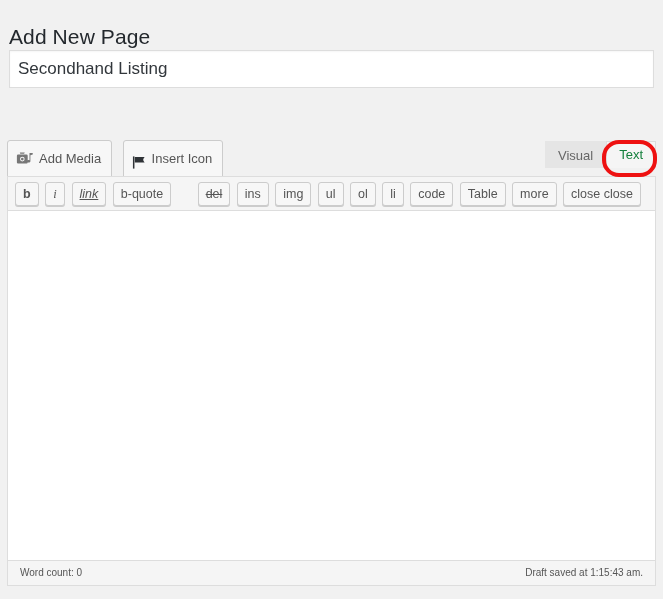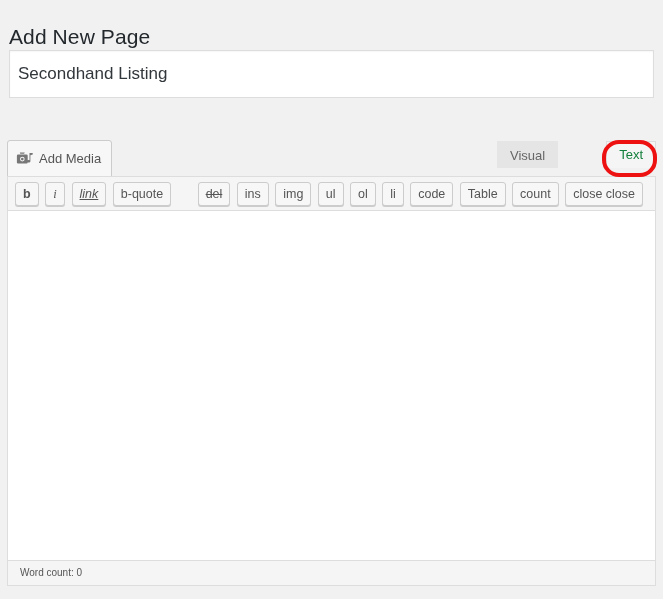--- a/index.html
+++ b/index.html
@@ -27,21 +27,21 @@
     line-height: 29px;
     letter-spacing: 0.1px;
   }
 
   
   .title-input-wrap {
     position: absolute;
     left: 9px;
     top: 50px;
     width: 645px;
-    height: 48px;
+    height: 38px;
     box-sizing: border-box;
   }
   .title-input {
     width: 100%;
     height: 100%;
     box-sizing: border-box;
     border: 1px solid #ddd;
     background: #fff;
     font-family: "Liberation Sans", sans-serif;
     font-size: 17px;
@@ -94,21 +94,20 @@
   .icon-flag  { width: 15px; height: 15px; display: inline-block; position: relative; top: 0px; }
 
   
   .editor-tabs {
     position: absolute;
     right: 0;
     top: 10px;
     height: 27px;
     display: flex;
     align-items: flex-end;
-    gap: 48px;
   }
   .editor-tab {
     height: 27px;
     box-sizing: border-box;
     padding: 0 12px;
     font-size: 13px;
     line-height: 25px;
     color: #666;
     background: #e5e5e5;
     border: 1px solid #e5e5e5;
@@ -246,56 +245,66 @@
       <span class="icon-media">
         <svg width="18" height="18" viewBox="0 0 20 20">
           <path fill="#777" d="M2.25 4h9.5A1.25 1.25 0 0 1 13 5.25v7.5A1.25 1.25 0 0 1 11.75 14h-9.5A1.25 1.25 0 0 1 1 12.75v-7.5A1.25 1.25 0 0 1 2.25 4zm2-2.25h5.5L9 3H4.75l-.5-1.25z"></path>
           <circle cx="7" cy="9" r="2.6" fill="#f5f5f5"></circle>
           <circle cx="7" cy="9" r="1.5" fill="#777"></circle>
           <path fill="#777" d="M15 2.2v8.1c-.3-.15-.66-.23-1.05-.23-1.1 0-2 .62-2 1.4s.9 1.4 2 1.4 2.05-.62 2.05-1.4V4.7l2.6-.72V2.1L15 2.2z"></path>
         </svg>
       </span>
       <span class="label">Add Media</span>
     </button>
+    <button class="button-secondary">
+      <span class="icon-flag">
+        <svg width="15" height="15" viewBox="0 0 16 16">
+          <rect x="1" y="1.5" width="1.6" height="13" fill="#2f3337"></rect>
+          <path d="M3 2.2h10.5c-.9 1.1-1.5 2-1.5 2.9 0 .95.6 1.8 1.5 2.9H3V2.2z" fill="#2f3337"></path>
+        </svg>
+      </span>
+      <span class="label">Insert Icon</span>
+    </button>
   </div>
 
   <div class="editor-tabs">
     <button class="editor-tab">Visual</button>
     <button class="editor-tab active">Text</button>
   </div>
 
   <div class="quicktags">
     <span class="qt-btn bold">b</span>
     <span class="qt-btn italic">i</span>
     <span class="qt-btn link">link</span>
     <span class="qt-btn">b-quote</span>
     <span class="qt-btn del">del</span>
     <span class="qt-btn">ins</span>
     <span class="qt-btn">img</span>
     <span class="qt-btn">ul</span>
     <span class="qt-btn">ol</span>
     <span class="qt-btn">li</span>
     <span class="qt-btn">code</span>
     <span class="qt-btn">Table</span>
-    <span class="qt-btn">count</span>
+    <span class="qt-btn">more</span>
     <span class="qt-btn">close close</span>
     <span class="qt-fullscreen">
       <svg width="17" height="17" viewBox="0 0 18 18">
         <rect x="7" y="7" width="4" height="4" fill="#61666a"></rect>
         <path d="M1 1h5.2L4.6 2.6 6.2 4.2 4.2 6.2 2.6 4.6 1 6.2V1z" fill="#61666a"></path>
         <path d="M17 1v5.2l-1.6-1.6-1.6 1.6-2-2 1.6-1.6L11.8 1H17z" fill="#61666a"></path>
         <path d="M1 17v-5.2l1.6 1.6 1.6-1.6 2 2-1.6 1.6L6.2 17H1z" fill="#61666a"></path>
         <path d="M17 17h-5.2l1.6-1.6-1.6-1.6 2-2 1.6 1.6L17 11.8V17z" fill="#61666a"></path>
       </svg>
     </span>
   </div>
 
   <div class="editor-area">
     <textarea class="editor-textarea" style=""></textarea>
   </div>
 
   <div class="editor-status">
     <span class="status-left">Word count: 0</span>
+    <span class="status-right">Draft saved at 1:15:43 am.</span>
   </div>
 
 </div>
 
 <div class="annotation-ring"></div>
 
 </body></html>

